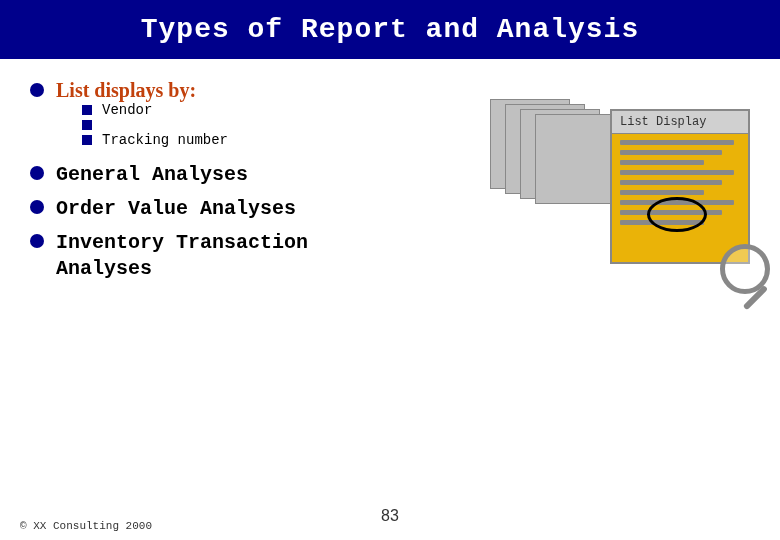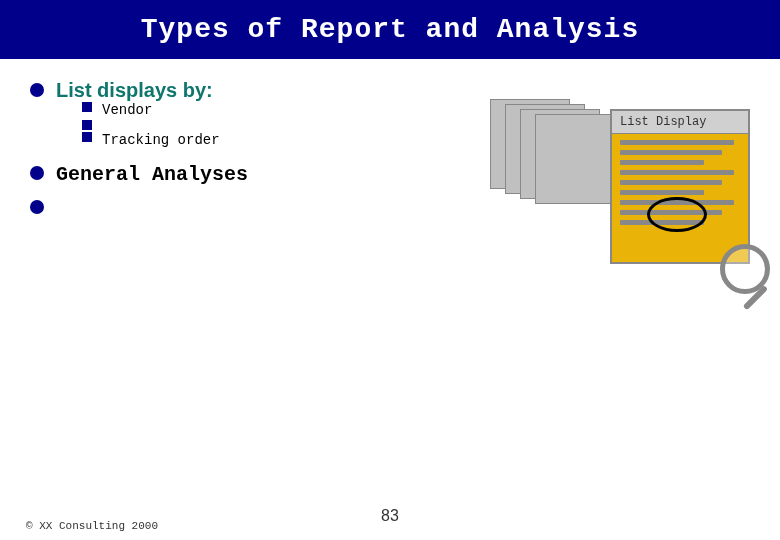--- a/index.html
+++ b/index.html
@@ -67,31 +67,32 @@
       background: #00008B;
       border-radius: 50%;
       margin-right: 12px;
       margin-top: 4px;
       flex-shrink: 0;
     }
 
     .bullet-main-text {
       font-size: 20px;
       font-weight: bold;
-      color: #0f766e;
-      font-family: Liberation Sans, sans-serif;
+      color: #c2410c;
+      font-family: Liberation Serif, serif;
     }
 
     .sub-items {
       margin-left: 26px;
       margin-bottom: 4px;
     }
 
     .sub-item {
       display: flex;
+      align-items: center;
       margin-bottom: 2px;
     }
 
     .sub-bullet {
       width: 10px;
       height: 10px;
       background: #00008B;
       margin-right: 10px;
       flex-shrink: 0;
     }
@@ -227,21 +228,21 @@
       height: 35px;
       border: 3px solid #000;
       border-radius: 50%;
       bottom: 30px;
       left: 35px;
     }
 
     .footer {
       position: absolute;
       bottom: 8px;
-      left: 26px;
+      left: 20px;
       font-size: 11px;
       color: #333;
       font-family: 'Courier New', Courier, monospace;
       margin-top: 12px;
     }
 
     .footer-center {
       position: absolute;
       bottom: 15px;
       left: 50%;
@@ -279,37 +280,42 @@
 
 
             <div class="sub-item">
               <div class="sub-bullet"></div>
             </div>
 
 
 
             <div class="sub-item">
               <div class="sub-bullet"></div>
-              <span class="sub-text">Tracking order</span>
+              <span class="sub-text">Tracking number</span>
             </div>
 
           </div>
         </div>
       </div>
 
       <div class="main-bullets">
 
         <div class="main-bullet-item">
           <div class="dot-blue"></div>
           <span class="main-bullet-text">General Analyses</span>
         </div>
 
-
         <div class="main-bullet-item">
           <div class="dot-blue"></div>
+          <span class="main-bullet-text">Order Value Analyses</span>
+        </div>
+
+        <div class="main-bullet-item">
+          <div class="dot-blue"></div>
+          <span class="main-bullet-text">Inventory Transaction<br>Analyses</span>
         </div>
 
       </div>
 
     </div>
 
     <div class="right-panel">
 
       <div class="pages-graphic">
         <div class="page"></div>

